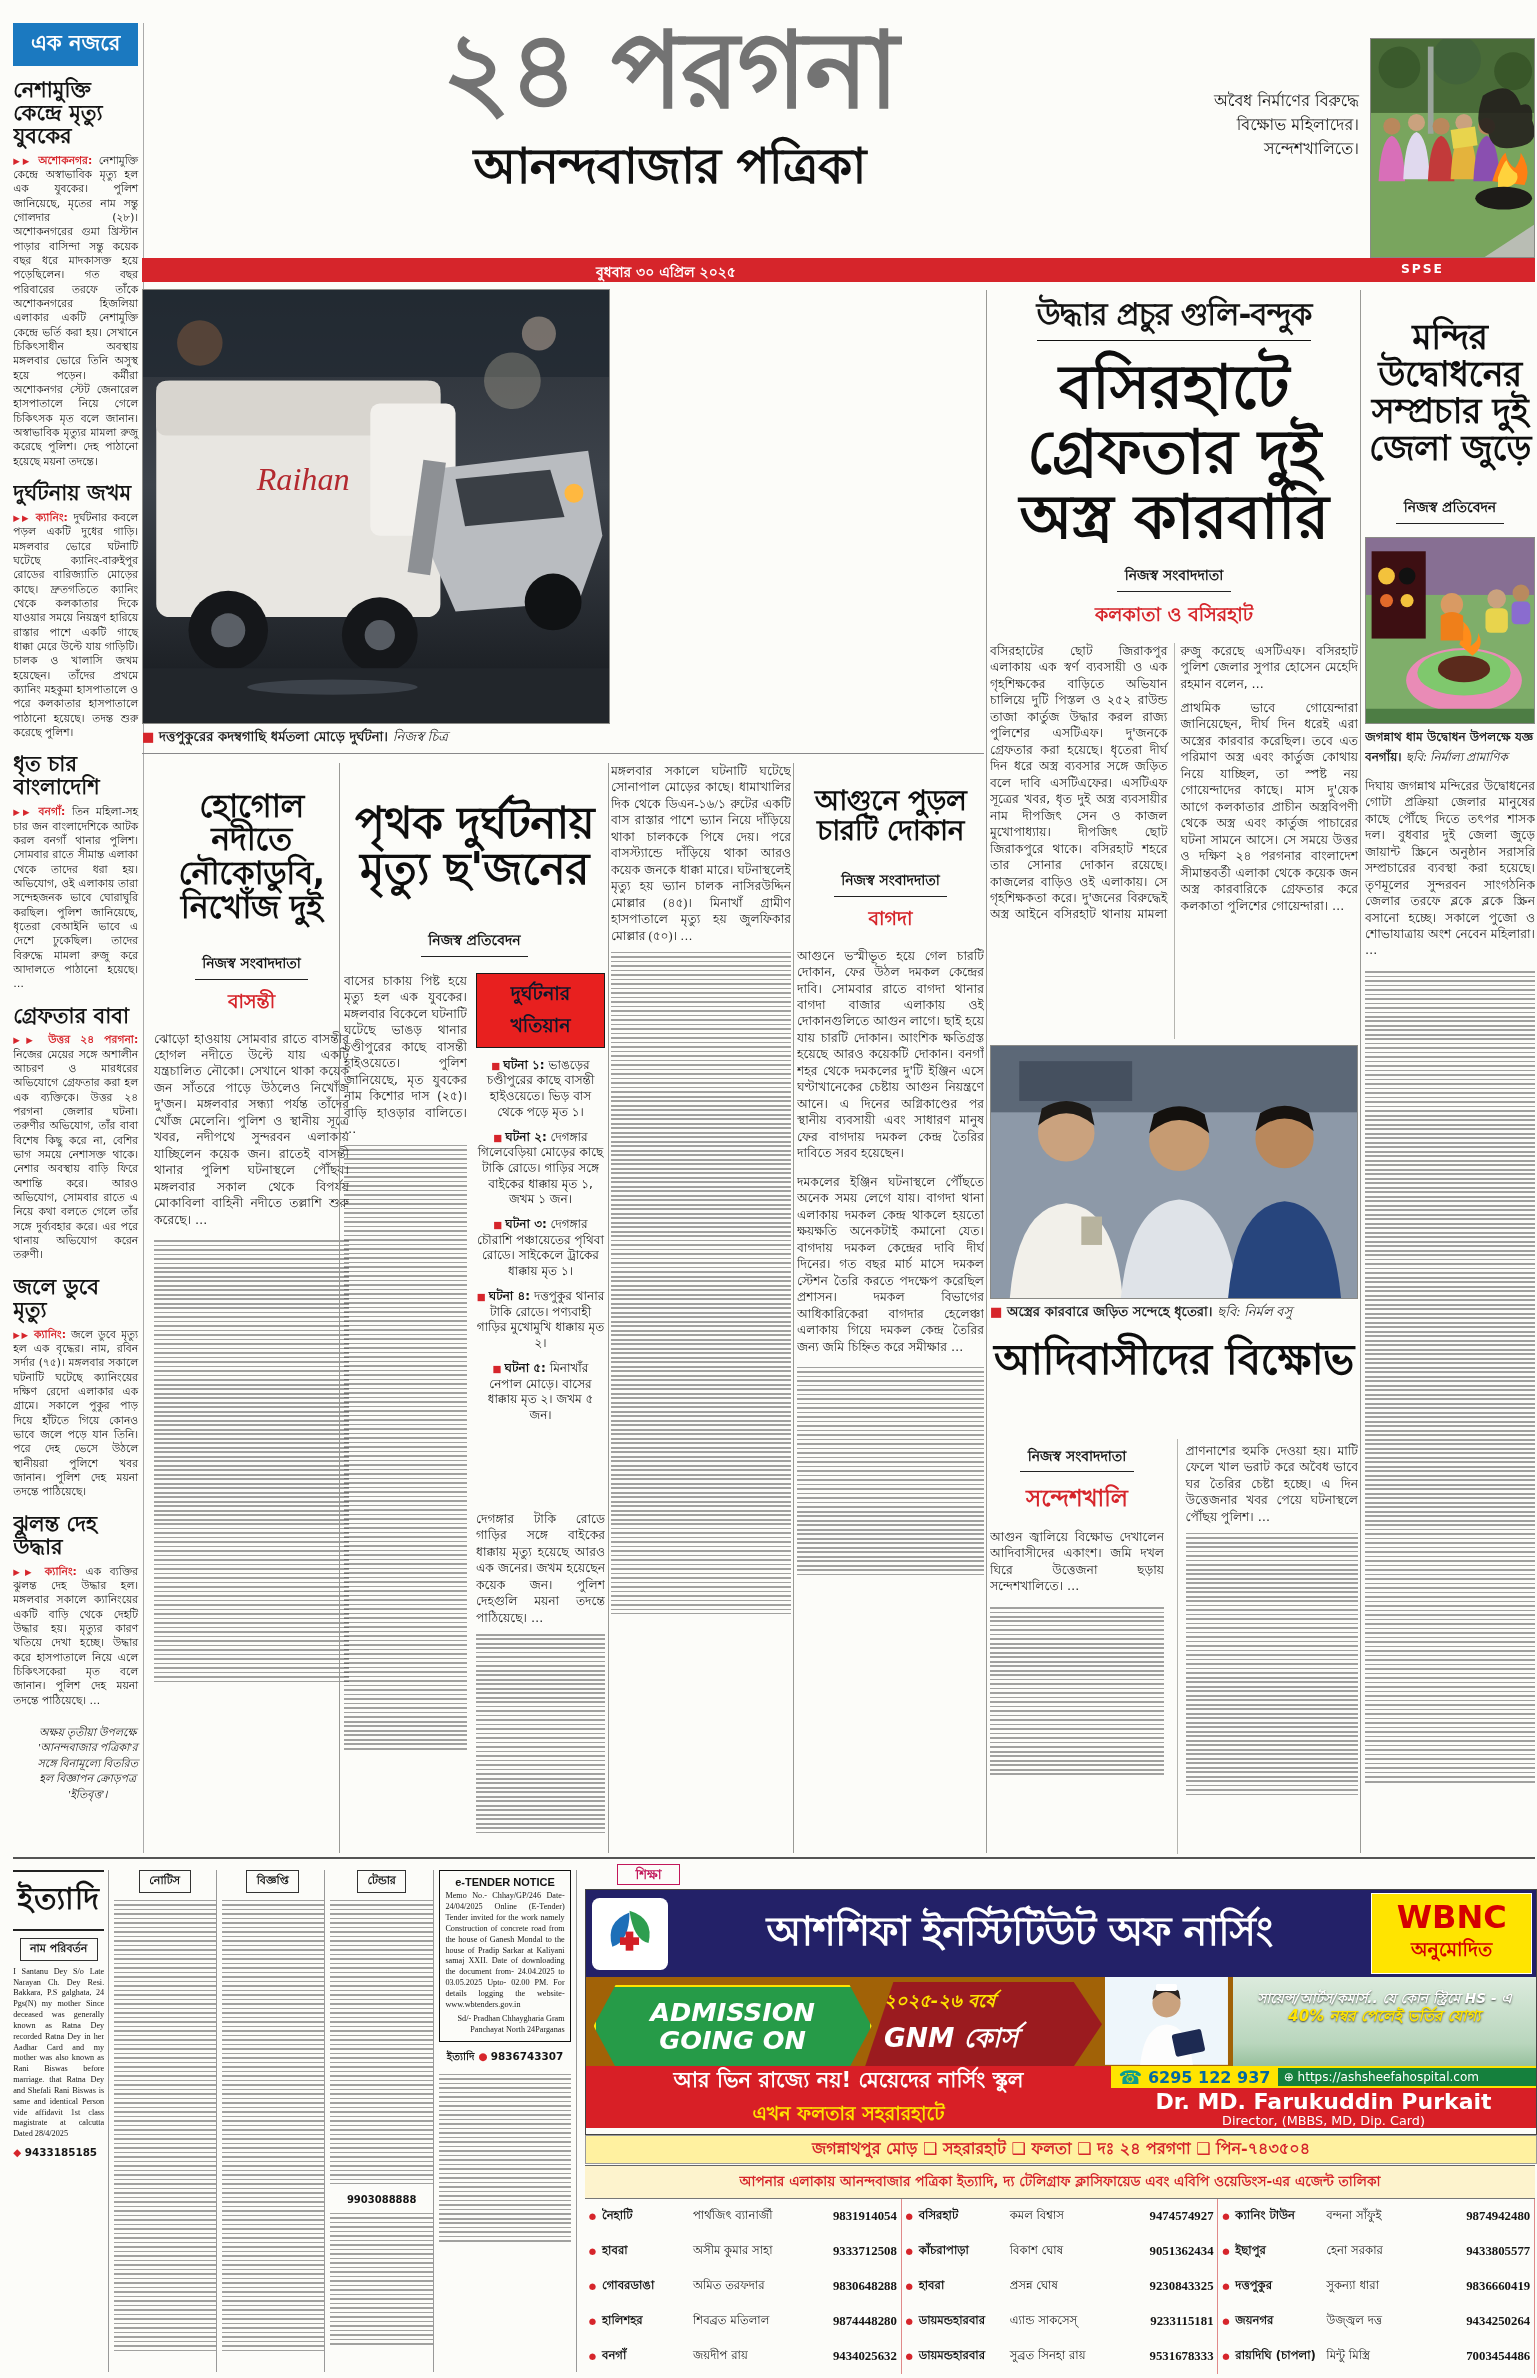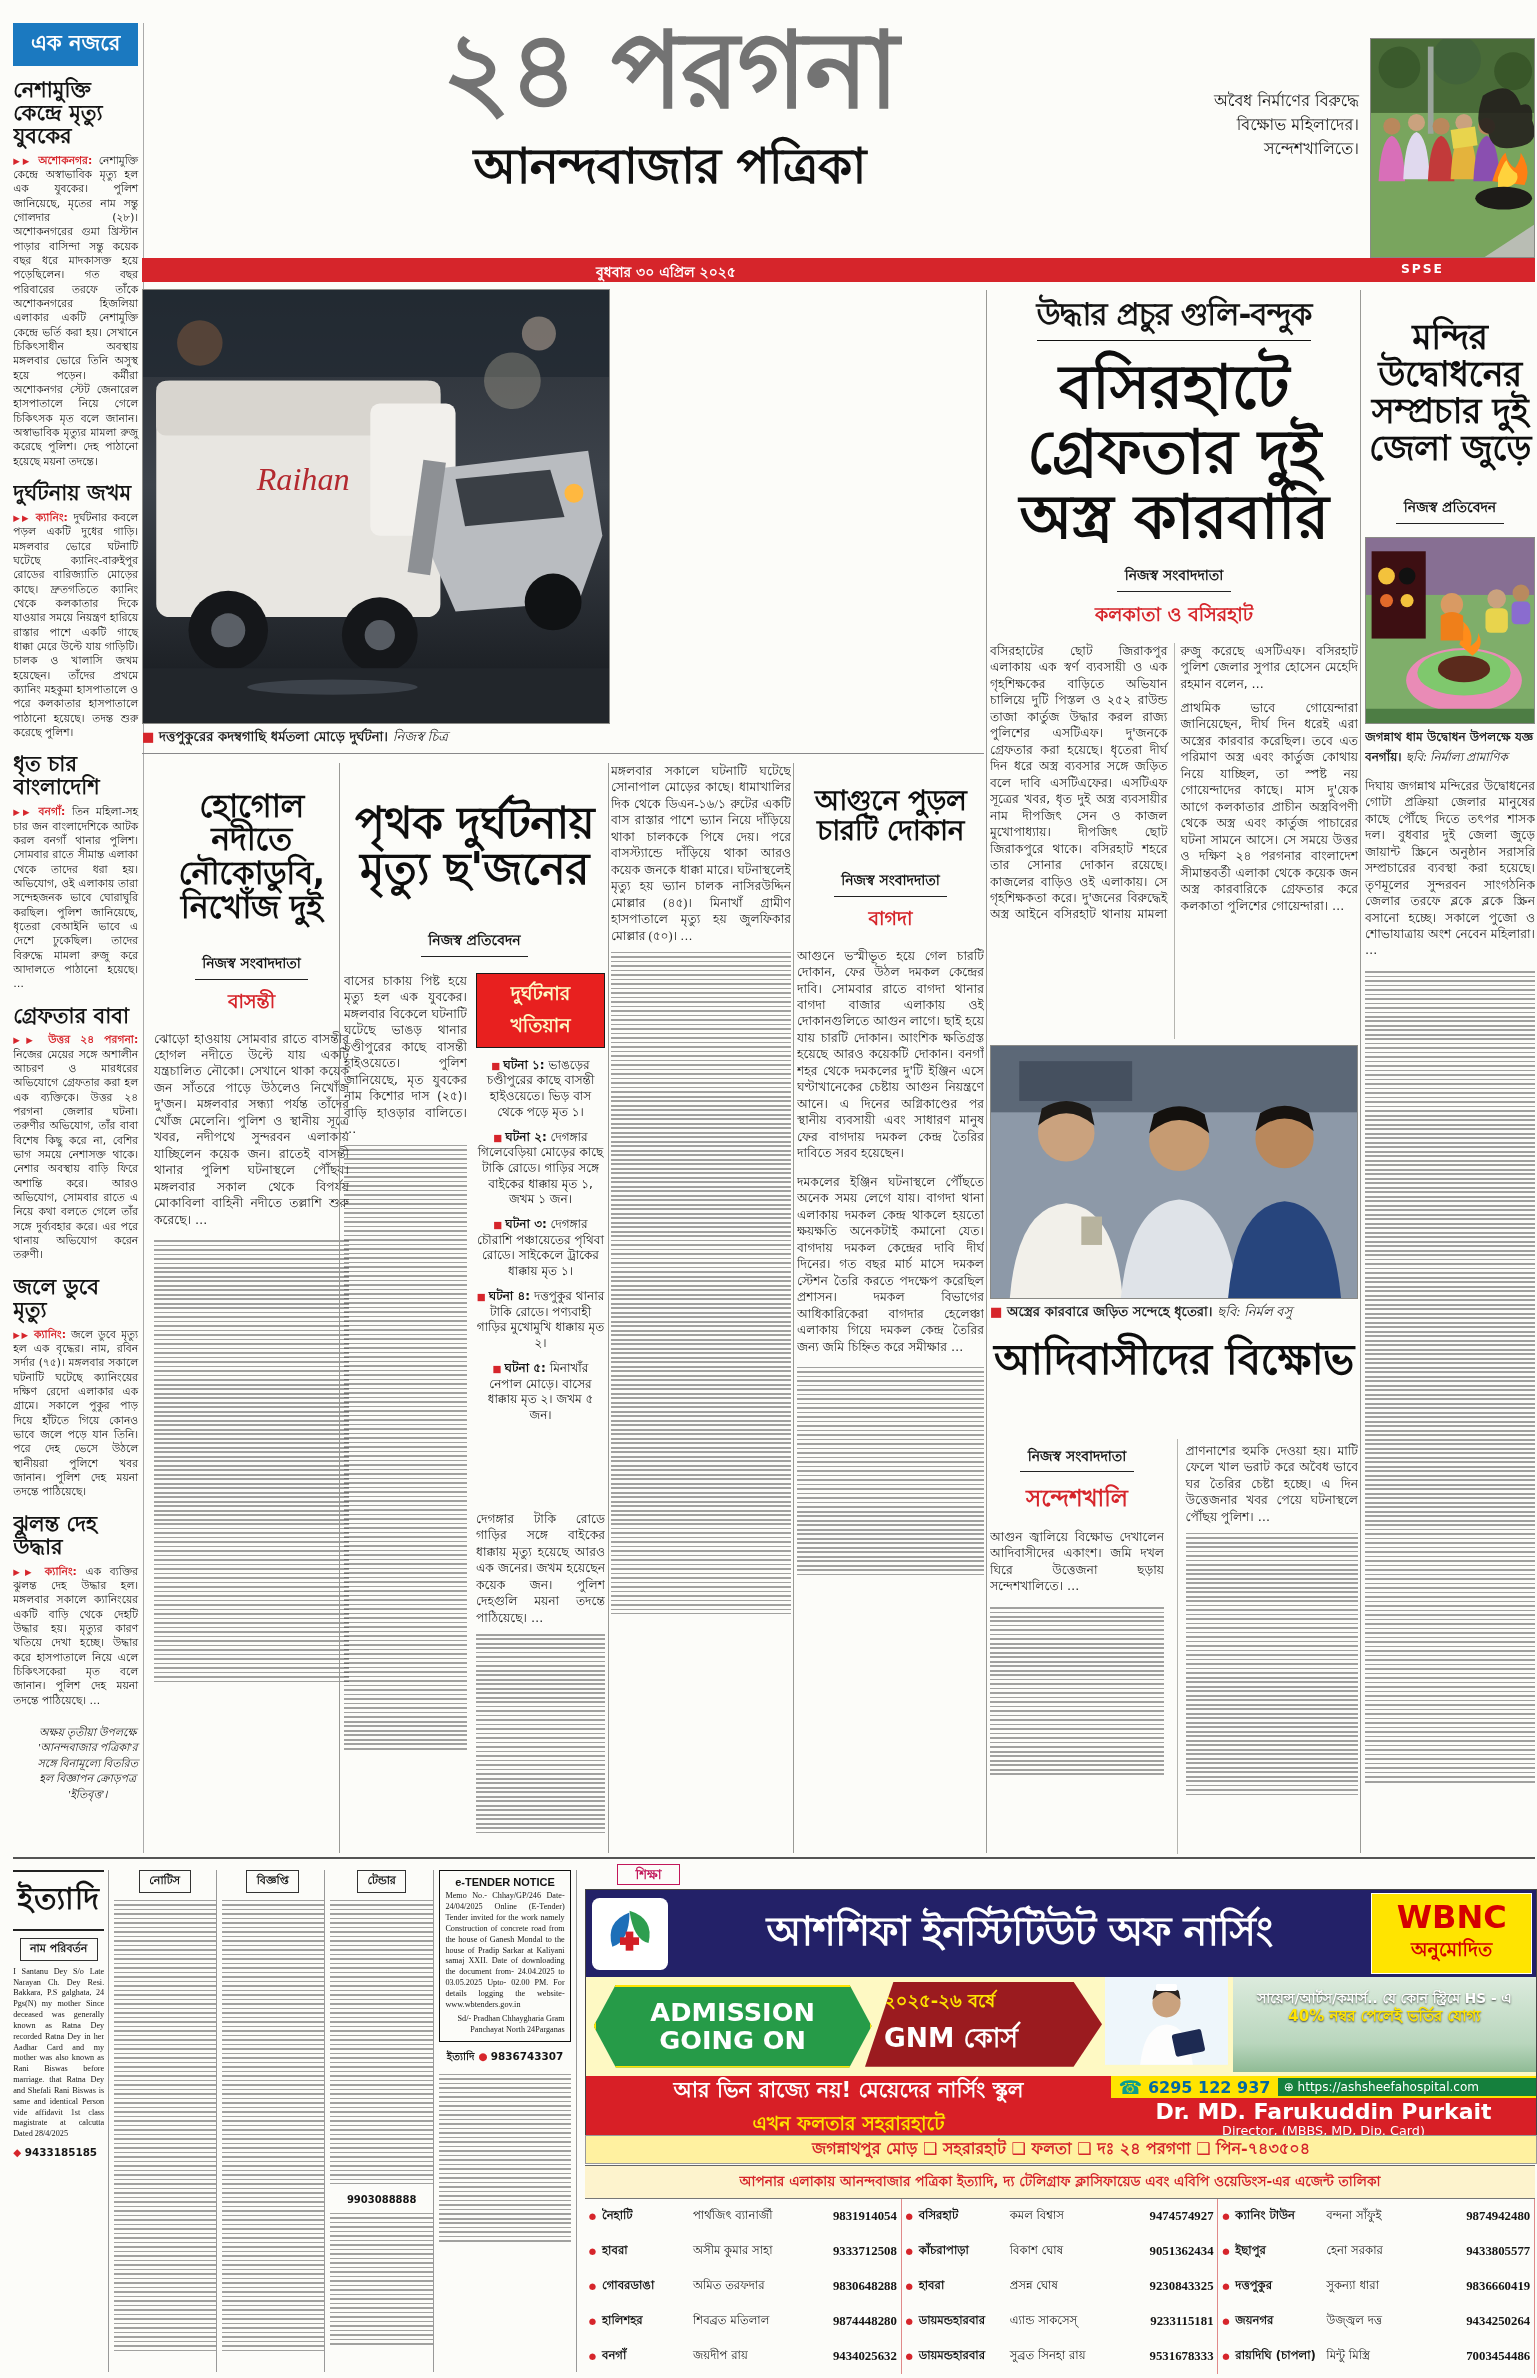--- a/index.html
+++ b/index.html
@@ -26,41 +26,41 @@
   .rail-note{font-style:italic;font-size:11px;line-height:1.4;text-align:center;margin-top:17px;font-family:"Liberation Serif",serif;margin-left:24px;}
   
   .m-region{font-size:106px;font-weight:bold;color:#737373;line-height:1.02;letter-spacing:-1.9px;}
   .m-paper{font-size:49px;font-weight:bold;color:#111;margin-top:3.8px;letter-spacing:-0.9px;}
   .datebar{background:#d6252b;color:#fff;}
   
   .cap{font-size:13.2px;font-weight:bold;color:#222;}
   .cap .sq{color:#d6252b;}
   .cap .credit{font-style:italic;font-weight:normal;}
   
-  .kh-head{background:#e8201f;border:1.9px solid #1a1a1a;color:#fef9c3;font-weight:bold;font-size:19px;text-align:center;padding:4.7px 1.9px;font-family:Liberation Serif, serif;}
+  .kh-head{background:#e8201f;border:1.9px solid #1a1a1a;color:#0f172a;font-weight:bold;font-size:19px;text-align:center;padding:4.7px 1.9px;font-family:Liberation Serif, serif;}
   .kh-item{font-size:12px;line-height:1.3;text-align:center;margin:9.5px 0;}
   .kh-item .sq{color:#d6252b;font-size:9.5px;}
   .kh-item b{font-weight:bold;}
   
   .kicker{font-size:31px;font-weight:bold;text-align:center;letter-spacing:-0.9px;padding-bottom:7.6px;border-bottom:1.9px solid #111;}
   .main-cols{column-count:2;column-gap:13.2px;column-rule:0.9px solid #b5b5b0;}
   
   .clabel{display:inline-block;border:1.4px solid #333;font-weight:bold;font-size:11px;padding:0.9px 9.5px;}
   .ctext{font-size:8.2px;line-height:1.32;text-align:justify;font-family:"Liberation Serif",serif;}
   .brand{font-size:30px;font-weight:bold;letter-spacing:0.9px;border-top:2.8px double #222;border-bottom:2.8px double #222;padding:2.8px 0;text-align:center;}
   .tenderbox{border:1.4px solid #111;padding:4.7px 5.7px;}
   .tenderbox h4{margin:0 0 3.8px;font-size:11px;text-align:center;font-family:"Liberation Sans",sans-serif;}
   
   .ad{left:585px;top:1889px;width:950px;height:244px;border:0.9px solid #444;}
   .ad-top{height:87px;background:#232168;display:flex;align-items:center;}
   .ad-title{flex:1;text-align:center;color:#fff;font-weight:bold;font-size:40px;letter-spacing:-0.9px;}
   .wbnc{width:159px;height:79px;background:#ffe400;margin-right:3.8px;text-align:center;border:1.9px solid #fff;}
   .wbnc .w1{font-size:32px;font-weight:bold;color:#d40000;line-height:1.1;margin-top:5.7px;}
   .wbnc .w2{font-size:19px;font-weight:bold;color:#d40000;}
-  .ad-mid{height:99px;background:#fef9c3;position:relative;overflow:hidden;}
+  .ad-mid{height:89px;background:#a16207;position:relative;overflow:hidden;font-style:italic;}
   .hex{position:absolute;left:7.6px;top:7.6px;width:274px;height:79px;background:#269b48;border:2.8px solid #ffe400;
        clip-path:polygon(8% 0,92% 0,100% 50%,92% 100%,8% 100%,0 50%);display:flex;flex-direction:column;justify-content:center;}
   .hex div{color:#fff;font-weight:bold;font-size:25.6px;text-align:center;line-height:1.1;}
   .arrowshape{position:absolute;left:279px;top:4.7px;width:237px;height:85px;background:#9b1b1f;
        clip-path:polygon(0 100%,12% 0,88% 0,100% 50%,88% 100%);display:flex;flex-direction:column;justify-content:center;padding-left:19px;box-sizing:border-box;}
   .arrowshape .s1{color:#ffe400;font-weight:bold;font-size:18px;}
   .arrowshape .s2{color:#fff;font-weight:bold;font-size:26.5px;}
   .bldg{position:absolute;right:0;top:0;width:303px;height:95px;background:linear-gradient(180deg,#dcebdd,#b9d6bd 70%,#8fbb95);}
   .bldg .e1,.bldg .e2{font-weight:bold;text-align:center;text-shadow:0 0.9px 1.9px rgba(0,0,0,.7);line-height:1.25;}
   .bldg .e1{color:#fff;font-size:13.7px;margin-top:13.2px;}

